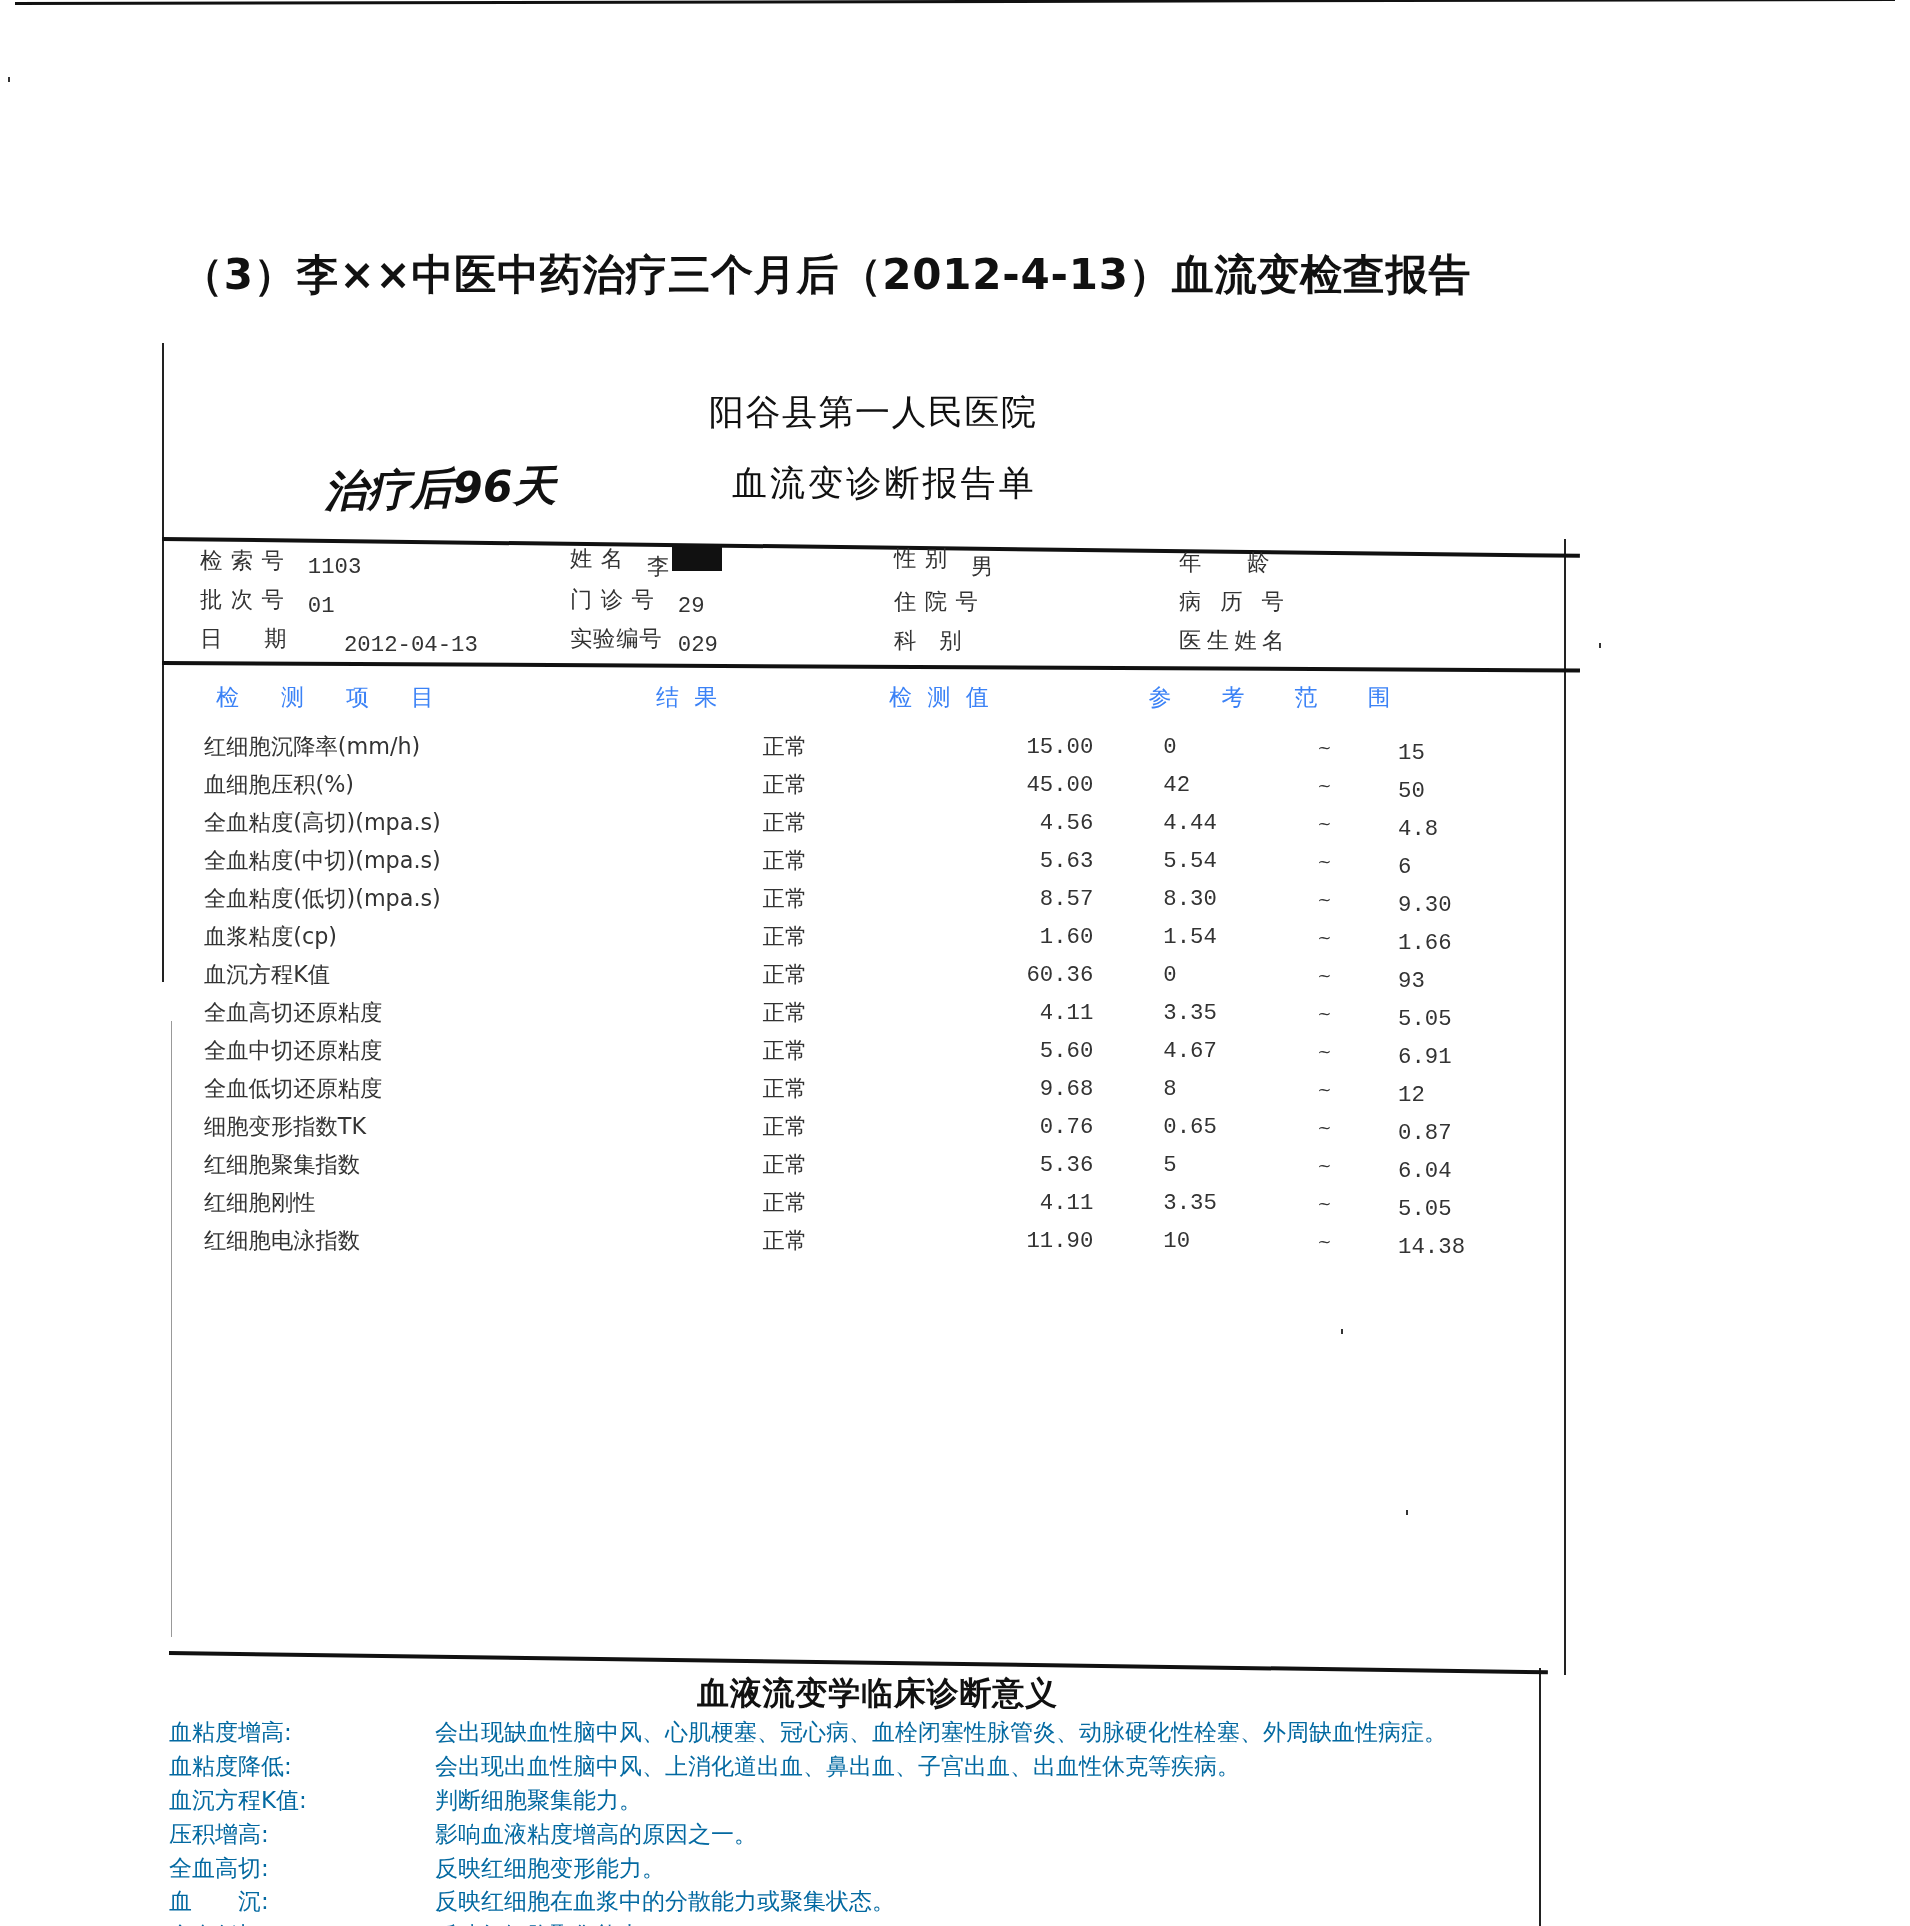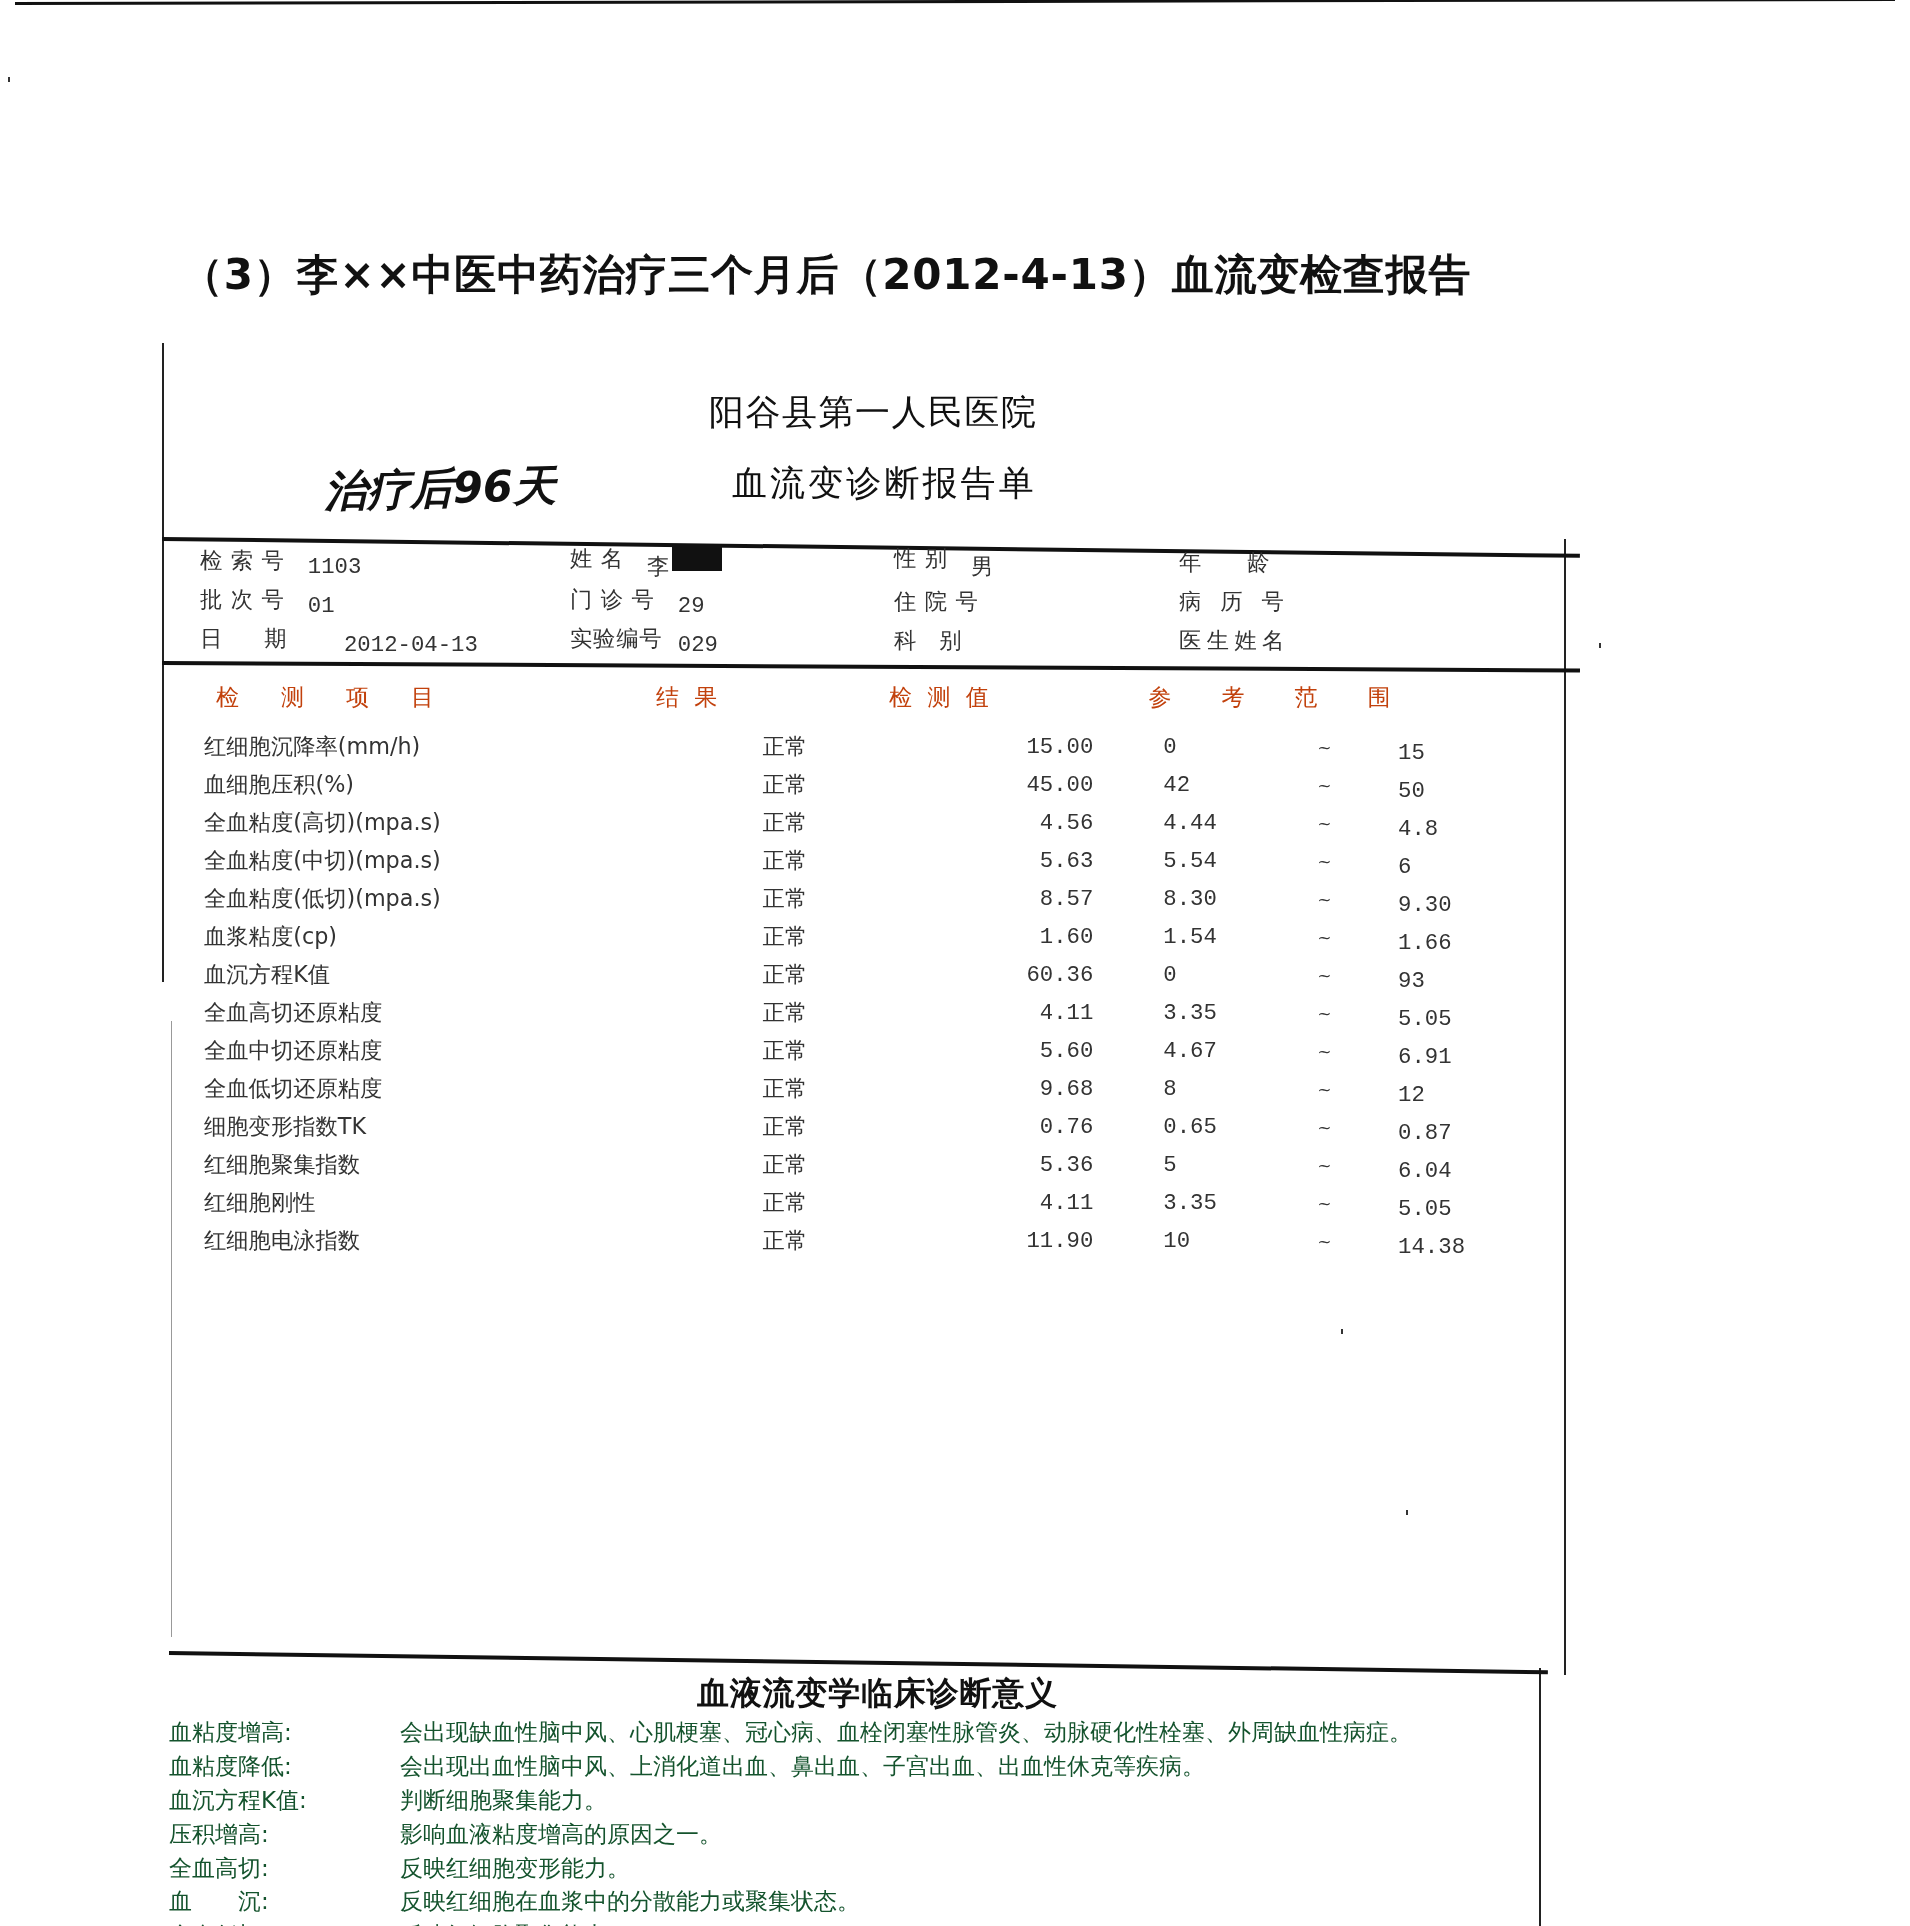--- a/index.html
+++ b/index.html
@@ -31,21 +31,21 @@
   .line-2 { left: 162px; top: 661px; width: 1418px; transform: rotate(0.3deg); }
   .line-3 { left: 169px; top: 1651px; width: 1379px; transform: rotate(0.8deg); }
   .info-grid { left: 200px; top: 543px; width: 1348px; }
   .info-row { display: flex; height: 39px; align-items: center; font-size: 22.3px; font-family: "DejaVu Sans", "Liberation Sans", sans-serif; color: #333; }
   .info-cell { display: flex; align-items: flex-start; }
   .info-label { letter-spacing: 8.5px; white-space: nowrap; }
   .info-value { margin-left: 15.4px; font-family: "Liberation Mono", "DejaVu Sans Mono", monospace; white-space: nowrap; margin-top: 8px; }
   .c1 { width: 370px; } .c2 { width: 324px; } .c3 { width: 285px; } .c4 { width: 347px; }
   .redacted { display: inline-block; width: 50px; height: 27px; background: #111; margin-left: 2.3px; vertical-align: middle; }
   .table-header {
-    left: 216px; top: 682px; width: 1271px; display: flex; font-size: 23px; color: #c2410c;
+    left: 216px; top: 682px; width: 1271px; display: flex; font-size: 23px; color: #3b82f6;
     font-family: "DejaVu Sans", "Liberation Sans", sans-serif;
   }
   .th { white-space: nowrap; }
   .th-item { width: 451px; letter-spacing: 42px; }
   .th-result { width: 239px; letter-spacing: 15.4px; }
   .th-value { width: 266px; letter-spacing: 15.4px; }
   .th-ref { width: 347px; letter-spacing: 50px; }
   .results-table { left: 204px; top: 728px; width: 1310px; }
   .row { display: flex; height: 38px; align-items: center; font-size: 22.3px; color: #333; gap: 8px; }
   .cell { white-space: nowrap; }
@@ -53,21 +53,21 @@
   .cell-result { width: 258px; padding-left: 89px; box-sizing: border-box; font-family: "DejaVu Sans", "Liberation Sans", sans-serif; }
   .cell-value { width: 216px; text-align: right; padding-right: 62px; box-sizing: border-box; font-family: "Liberation Mono", "DejaVu Sans Mono", monospace; }
   .cell-ref-low { width: 146px; font-family: "Liberation Mono", "DejaVu Sans Mono", monospace; }
   .cell-tilde { width: 73px; font-size: 17px; }
   .cell-ref-high { width: 116px; font-family: "Liberation Mono", "DejaVu Sans Mono", monospace; padding-top: 11.6px; }
   .sig-title {
     left: 697px; top: 1672px; font-size: 32px; font-weight: bold; white-space: nowrap;
     font-family: "DejaVu Sans", "Liberation Sans", sans-serif; letter-spacing: 0.8px;
   }
   .sig-list { left: 169px; top: 1718px; width: 1348px; }
-  .sig-row { display: flex; font-size: 23px; font-family: "DejaVu Sans", "Liberation Sans", sans-serif; color: #14532d; line-height: 28.5px; margin-bottom: 5.4px; }
+  .sig-row { display: flex; font-size: 23px; font-family: "DejaVu Sans", "Liberation Sans", sans-serif; color: #0369a1; line-height: 28.5px; margin-bottom: 5.4px; gap: 35px; }
   .sig-term { width: 231px; white-space: nowrap; flex-shrink: 0; }
   .sig-desc { width: 1117px; }
   .speck { width: 2.3px; height: 5.4px; background: #333; }
 </style>
 </head>
 <body>
 
 <div class="abs scanline-top"></div>
 
 <div class="abs doc-heading">（3）李××中医中药治疗三个月后（2012-4-13）血流变检查报告</div>

